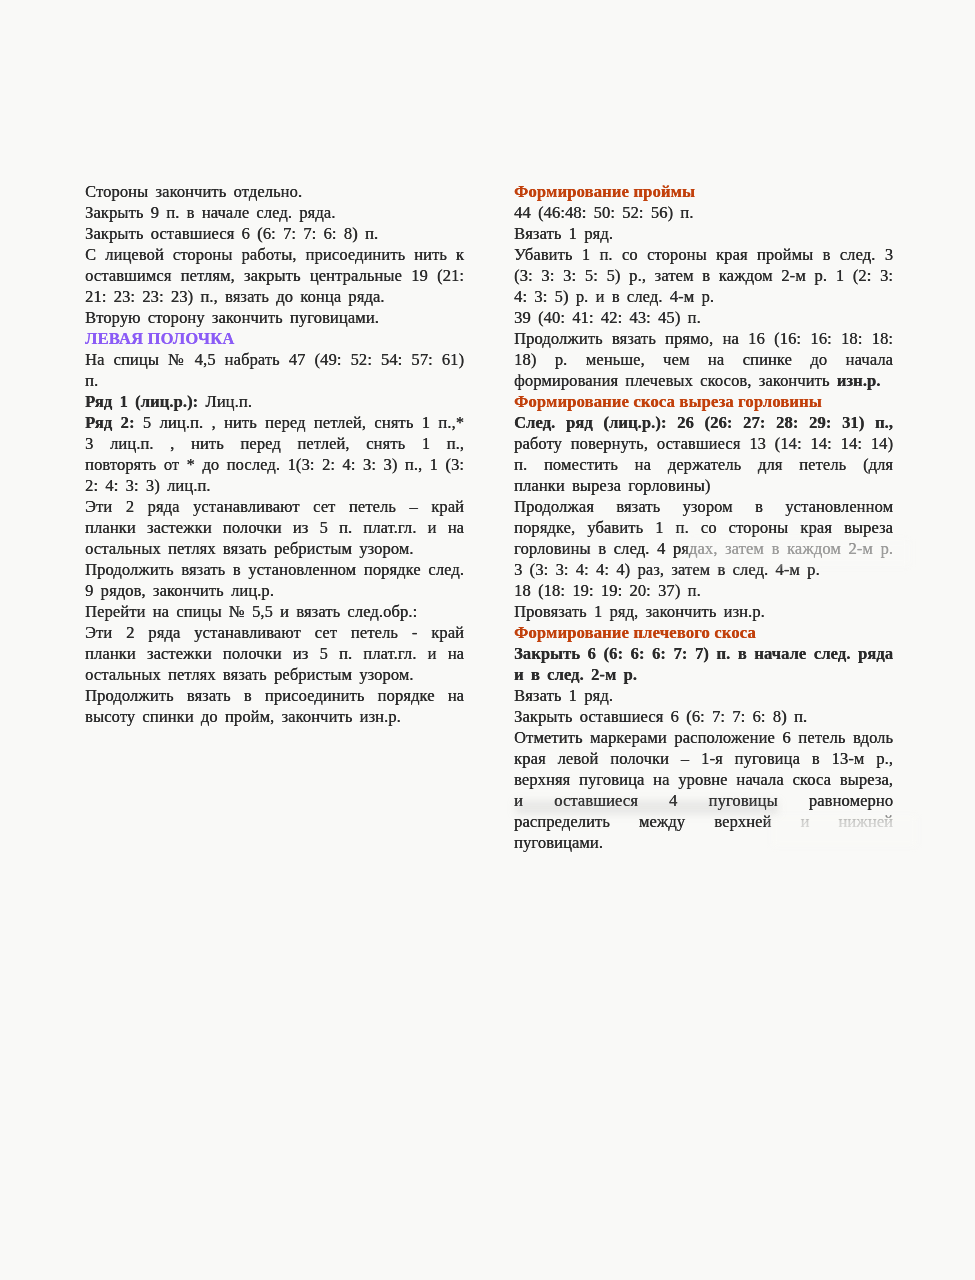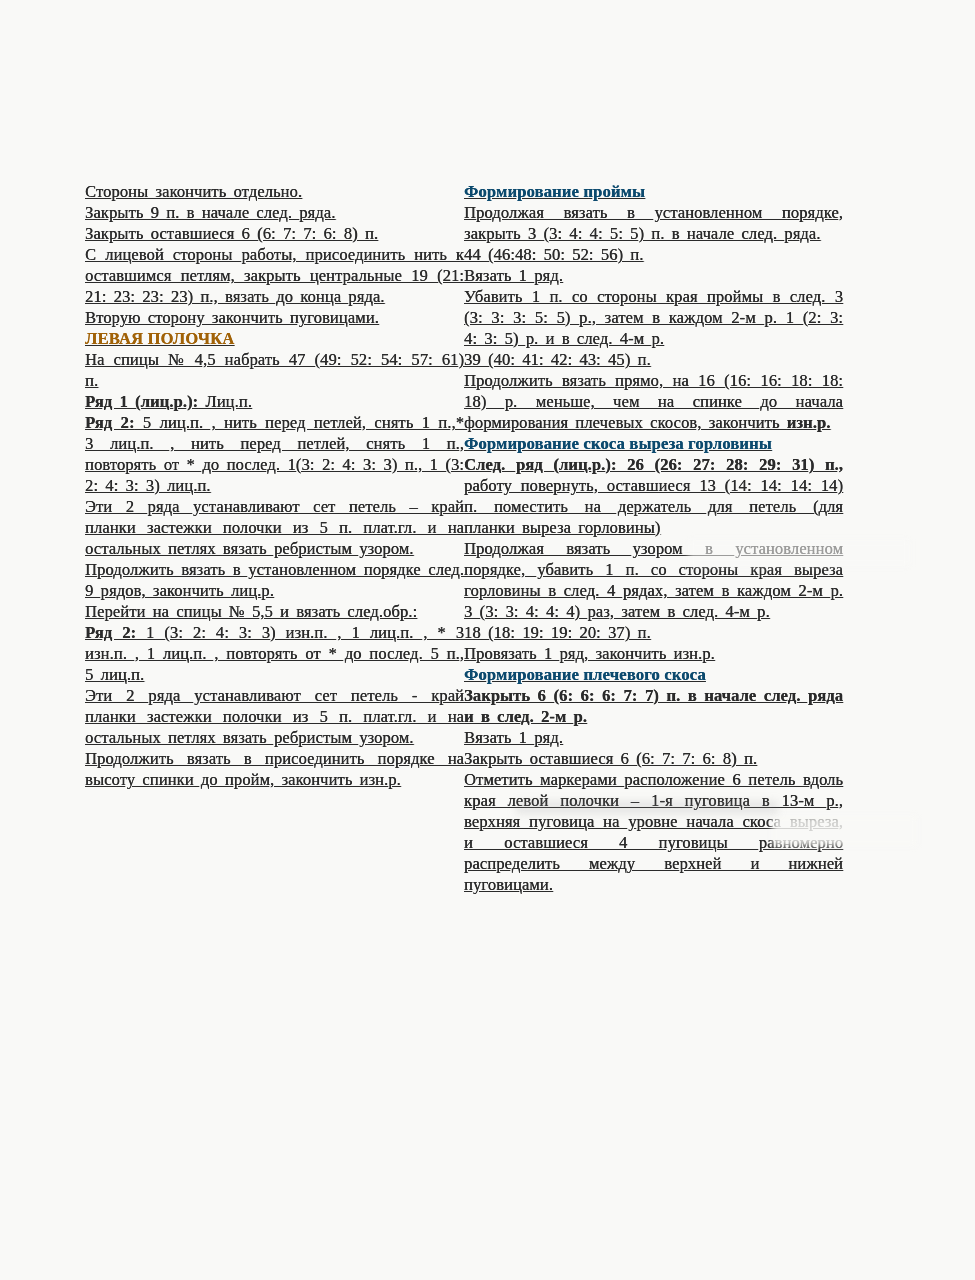--- a/index.html
+++ b/index.html
@@ -12,47 +12,47 @@
     overflow: hidden;
     font-family: "Liberation Serif", serif;
     color: #2b2b2b;
   }
   .content {
     position: absolute;
     left: 85px;
     top: 181px;
     width: 808px;
     display: flex;
-    text-decoration: underline;
+    gap: 50px;
   }
   .col {
     width: 379px;
     filter: blur(0.22px);
   }
   p.para {
     margin: 0;
     font-size: 16.5px;
     line-height: 21px;
     text-align: justify;
     word-spacing: 3px;
     letter-spacing: 0.1px;
     text-shadow: 0.3px 0 0 currentColor;
   }
   h3.hd {
     margin: 0;
     font-size: 16.5px;
     line-height: 21px;
     font-weight: 700;
     letter-spacing: 0.2px;
-    color: #0c4a6e;
+    color: #c2410c;
     filter: blur(0.45px);
     text-shadow: 0.3px 0 0 currentColor;
   }
   h3.hd-dark {
-    color: #a16207;
+    color: #8b5cf6;
     filter: blur(0.3px);
   }
   .mt { margin-top: 26px; }
   .b { font-weight: 700; }
   .smudge {
     position: absolute;
     pointer-events: none;
   }
   .s1 { left: 688px; top: 540px; width: 222px; height: 26px;
         background: rgba(249,249,247,0.55); filter: blur(3px); }
@@ -73,28 +73,26 @@
       <p class="para"><span class="rn">Закрыть оставшиеся 6 (6: 7: 7: 6: 8) п.</span></p>
       <p class="para mt"><span class="rn">С лицевой стороны работы, присоединить нить к оставшимся петлям, закрыть центральные 19 (21: 21: 23: 23: 23) п., вязать до конца ряда.</span></p>
       <p class="para mt"><span class="rn">Вторую сторону закончить пуговицами.</span></p>
       <h3 class="hd hd-dark mt">ЛЕВАЯ ПОЛОЧКА</h3>
       <p class="para"><span class="rn">На спицы № 4,5 набрать 47 (49: 52: 54: 57: 61) п.</span></p>
       <p class="para"><span class="rn b">Ряд 1 (лиц.р.):</span><span class="rn"> Лиц.п.</span></p>
       <p class="para"><span class="rn b">Ряд 2:</span><span class="rn"> 5 лиц.п. , нить перед петлей, снять 1 п.,* 3 лиц.п. , нить перед петлей, снять 1 п., повторять от * до послед. 1(3: 2: 4: 3: 3) п., 1 (3: 2: 4: 3: 3) лиц.п.</span></p>
       <p class="para"><span class="rn">Эти 2 ряда устанавливают сет петель – край планки застежки полочки из 5 п. плат.гл. и на остальных петлях вязать ребристым узором.</span></p>
       <p class="para"><span class="rn">Продолжить вязать в установленном порядке след. 9 рядов, закончить лиц.р.</span></p>
       <p class="para mt"><span class="rn">Перейти на спицы № 5,5 и вязать след.обр.:</span></p>
-      <p class="para"><span class="rn b">Ряд 2:</span><span class="rn"> 1 (3: 2: 4: 3: 3) изн.п. , 1 лиц.п. , * 3 изн.п. , 1 лиц.п. , повторять от * до послед. 5 п., 5 лиц.п.</span></p>
       <p class="para"><span class="rn">Эти 2 ряда устанавливают сет петель - край планки застежки полочки из 5 п. плат.гл. и на остальных петлях вязать ребристым узором.</span></p>
       <p class="para mt"><span class="rn">Продолжить вязать в присоединить порядке на высоту спинки до пройм, закончить изн.р.</span></p>
     </div>
 
     <div class="col">
       <h3 class="hd">Формирование проймы</h3>
-      <p class="para"><span class="rn">Продолжая вязать в установленном порядке, закрыть 3 (3: 4: 4: 5: 5) п. в начале след. ряда.</span></p>
       <p class="para"><span class="rn">44 (46:48: 50: 52: 56) п.</span></p>
       <p class="para mt"><span class="rn">Вязать 1 ряд.</span></p>
       <p class="para mt"><span class="rn">Убавить 1 п. со стороны края проймы в след. 3 (3: 3: 3: 5: 5) р., затем в каждом 2-м р. 1 (2: 3: 4: 3: 5) р. и в след. 4-м р.</span></p>
       <p class="para"><span class="rn">39 (40: 41: 42: 43: 45) п.</span></p>
       <p class="para"><span class="rn">Продолжить вязать прямо, на 16 (16: 16: 18: 18: 18) р. меньше, чем на спинке до начала формирования плечевых скосов, закончить </span><span class="rn b">изн.р.</span></p>
       <h3 class="hd mt">Формирование скоса выреза горловины</h3>
       <p class="para"><span class="rn b">След. ряд (лиц.р.): 26 (26: 27: 28: 29: 31) п.,</span><span class="rn"> работу повернуть, оставшиеся 13 (14: 14: 14: 14) п. поместить на держатель для петель (для планки выреза горловины)</span></p>
       <p class="para"><span class="rn">Продолжая вязать узором в установленном порядке, убавить 1 п. со стороны края выреза горловины в след. 4 рядах, затем в каждом 2-м р. 3 (3: 3: 4: 4: 4) раз, затем в след. 4-м р.</span></p>
       <p class="para"><span class="rn">18 (18: 19: 19: 20: 37) п.</span></p>
       <p class="para"><span class="rn">Провязать 1 ряд, закончить изн.р.</span></p>

